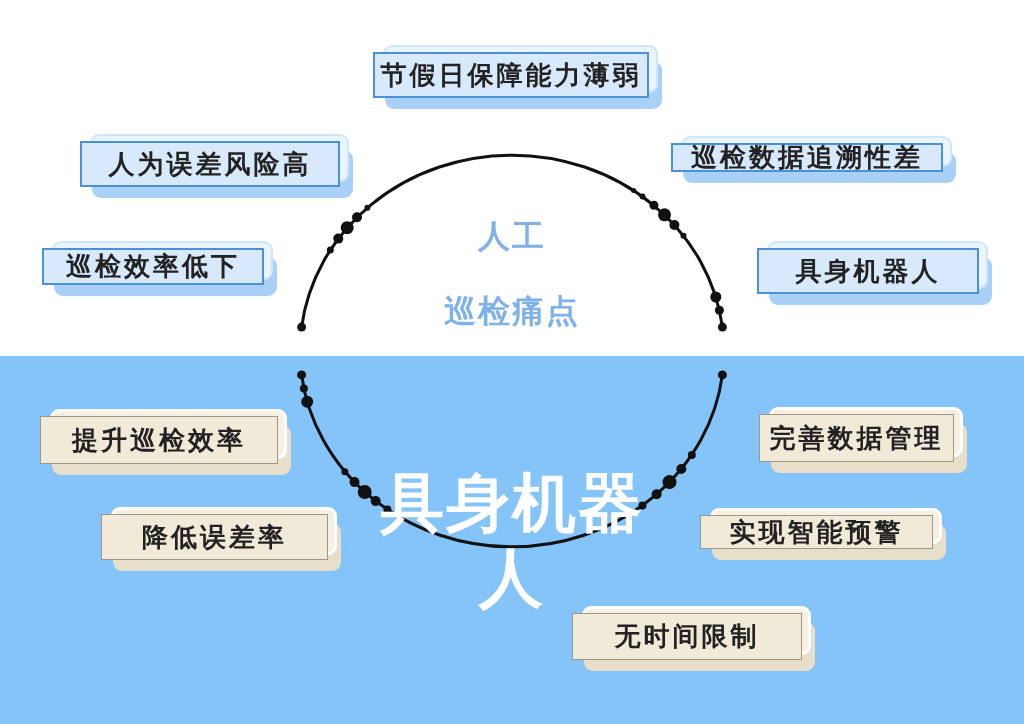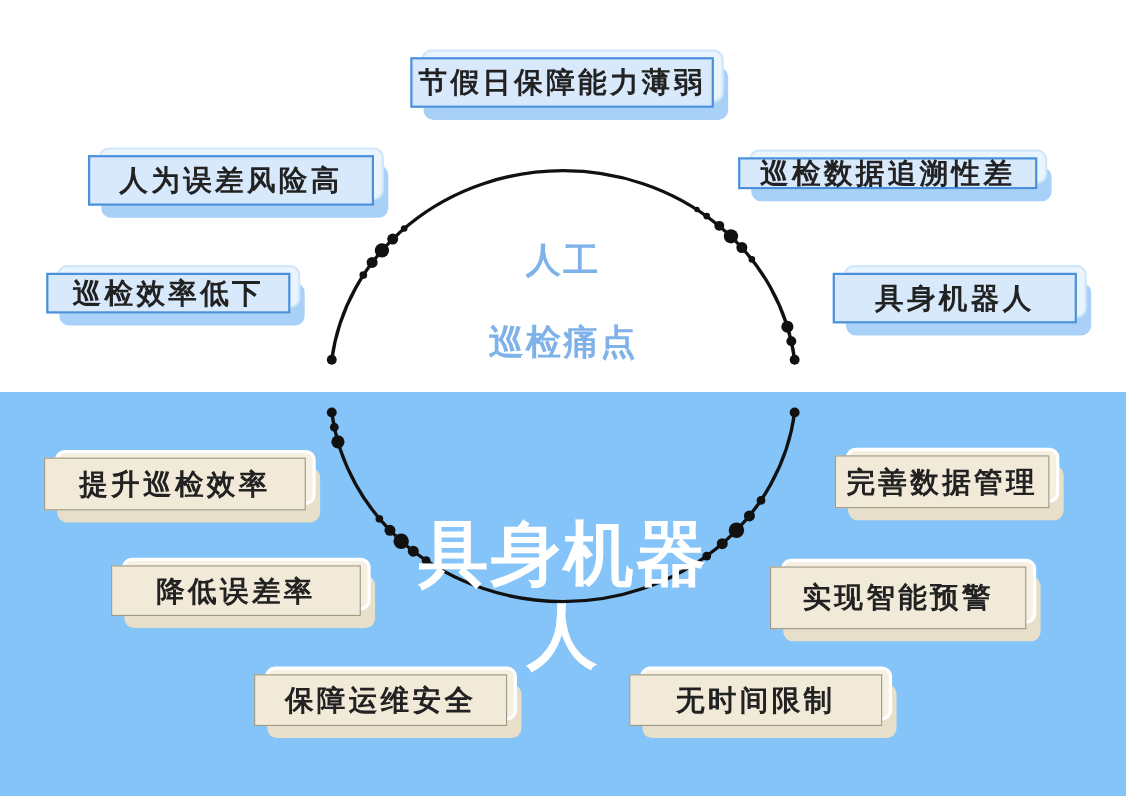--- a/index.html
+++ b/index.html
@@ -192,37 +192,30 @@
   </div>
 
   <div class="adv-box" style="left:101px;top:514px;width:227px;height:46px">
     <span class="shadow-layer"></span>
     <span class="sketch-layer"></span>
     <span class="face">
       <span class="box-label">降低误差率</span>
     </span>
   </div>
 
-  <div class="adv-box" style="left:231px;top:613px;width:230px;height:47px">
-    <span class="shadow-layer"></span>
-    <span class="sketch-layer"></span>
-    <span class="face">
-      <span class="box-label">保障运维安全</span>
-    </span>
-  </div>
 
   <div class="adv-box" style="left:759px;top:414px;width:195px;height:48px">
     <span class="shadow-layer"></span>
     <span class="sketch-layer"></span>
     <span class="face">
       <span class="box-label">完善数据管理</span>
     </span>
   </div>
 
-  <div class="adv-box" style="left:700px;top:515px;width:233px;height:57px">
+  <div class="adv-box" style="left:700px;top:515px;width:233px;height:34px">
     <span class="shadow-layer"></span>
     <span class="sketch-layer"></span>
     <span class="face">
       <span class="box-label">实现智能预警</span>
     </span>
   </div>
 
   <div class="adv-box" style="left:572px;top:613px;width:230px;height:47px">
     <span class="shadow-layer"></span>
     <span class="sketch-layer"></span>

